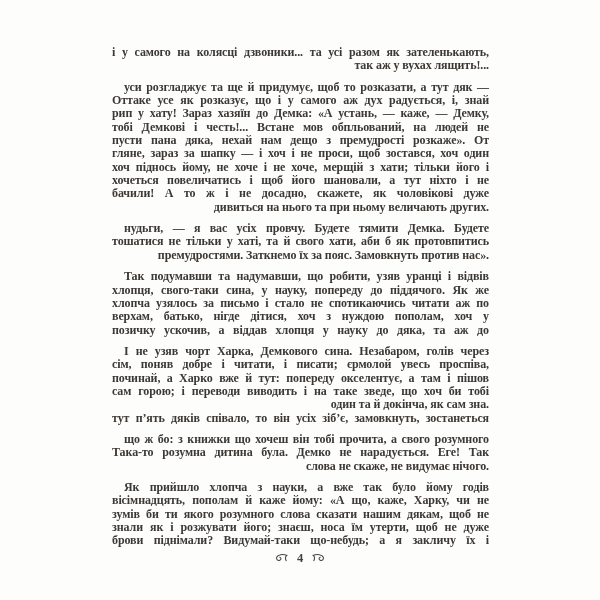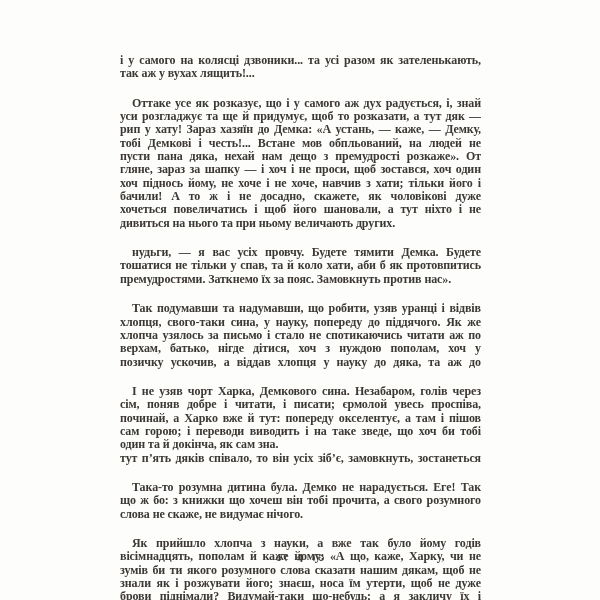--- a/index.html
+++ b/index.html
@@ -17,26 +17,26 @@
   .text-block {
     position: absolute;
     left: 104px; top: 38px;
     width: 393px;
     color: #3c3833;
     font-size: 12px;
     font-weight: 600;
     line-height: 13.35px;
     letter-spacing: -0.1px;
   }
-  .para { margin: 16px; padding: 0; }
+  .para { margin: 8px; padding: 0; }
   .ln {
     display: block;
     height: 13.35px;
     overflow: hidden;
-    text-align: left;
+    text-align: right;
   }
   .ln.j {
     text-align: justify;
     text-align-last: justify;
   }
   .para.indent .ln:first-child { text-indent: 12px; }
   .footer {
     position: absolute;
     left: 0; top: 551px;
     width: 600px;
@@ -59,54 +59,54 @@
 <body>
 
 <div class="screen">
 
   <main class="text-block">
       <p class="para">
         <span class="ln j">і у самого на колясці дзвоники... та усі разом як зателенькають,</span>
         <span class="ln">так аж у вухах лящить!...</span>
       </p>
       <p class="para indent">
+        <span class="ln j">уси розгладжує та ще й придумує, щоб то розказати, а тут дяк —</span>
         <span class="ln j">Оттаке усе як розказує, що і у самого аж дух радується, і, знай</span>
-        <span class="ln j">уси розгладжує та ще й придумує, щоб то розказати, а тут дяк —</span>
         <span class="ln j">рип у хату! Зараз хазяїн до Демка: «А устань, — каже, — Демку,</span>
         <span class="ln j">тобі Демкові і честь!... Встане мов обпльований, на людей не</span>
         <span class="ln j">пусти пана дяка, нехай нам дещо з премудрості розкаже». От</span>
         <span class="ln j">гляне, зараз за шапку — і хоч і не проси, щоб зостався, хоч один</span>
-        <span class="ln j">хоч піднось йому, не хоче і не хоче, навчив з хати; тільки його і</span>
+        <span class="ln j">хоч піднось йому, не хоче і не хоче, мерщій з хати; тільки його і</span>
+        <span class="ln j">хочеться повеличатись і щоб його шановали, а тут ніхто і не</span>
         <span class="ln j">бачили! А то ж і не досадно, скажете, як чоловікові дуже</span>
-        <span class="ln j">хочеться повеличатись і щоб його шановали, а тут ніхто і не</span>
         <span class="ln">дивиться на нього та при ньому величають других.</span>
       </p>
       <p class="para indent">
         <span class="ln j">нудьги, — я вас усіх провчу. Будете тямити Демка. Будете</span>
-        <span class="ln j">тошатися не тільки у спав, та й коло хати, аби б як протовпитись</span>
+        <span class="ln j">тошатися не тільки у хаті, та й свого хати, аби б як протовпитись</span>
         <span class="ln">премудростями. Заткнемо їх за пояс. Замовкнуть против нас».</span>
       </p>
       <p class="para indent">
         <span class="ln j">Так подумавши та надумавши, що робити, узяв уранці і відвів</span>
         <span class="ln j">хлопця, свого-таки сина, у науку, попереду до піддячого. Як же</span>
         <span class="ln j">хлопча узялось за письмо і стало не спотикаючись читати аж по</span>
         <span class="ln j">верхам, батько, нігде дітися, хоч з нуждою пополам, хоч у</span>
         <span class="ln j">позичку ускочив, а віддав хлопця у науку до дяка, та аж до</span>
       </p>
       <p class="para indent">
         <span class="ln j">І не узяв чорт Харка, Демкового сина. Незабаром, голів через</span>
         <span class="ln j">сім, поняв добре і читати, і писати; єрмолой увесь проспіва,</span>
         <span class="ln j">починай, а Харко вже й тут: попереду окселентує, а там і пішов</span>
         <span class="ln j">сам горою; і переводи виводить і на таке зведе, що хоч би тобі</span>
         <span class="ln">один та й докінча, як сам зна.</span>
         <span class="ln j">тут п’ять дяків співало, то він усіх зіб’є, замовкнуть, зостанеться</span>
       </p>
       <p class="para indent">
+        <span class="ln j">що ж бо: з книжки що хочеш він тобі прочита, а свого розумного</span>
         <span class="ln j">Така-то розумна дитина була. Демко не нарадується. Еге! Так</span>
-        <span class="ln j">що ж бо: з книжки що хочеш він тобі прочита, а свого розумного</span>
         <span class="ln">слова не скаже, не видумає нічого.</span>
       </p>
       <p class="para indent">
         <span class="ln j">Як прийшло хлопча з науки, а вже так було йому годів</span>
         <span class="ln j">вісімнадцять, пополам й каже йому: «А що, каже, Харку, чи не</span>
         <span class="ln j">зумів би ти якого розумного слова сказати нашим дякам, щоб не</span>
         <span class="ln j">знали як і розжувати його; знаєш, носа їм утерти, щоб не дуже</span>
         <span class="ln j">брови піднімали? Видумай-таки що-небудь; а я закличу їх і</span>
       </p>
     </main>

